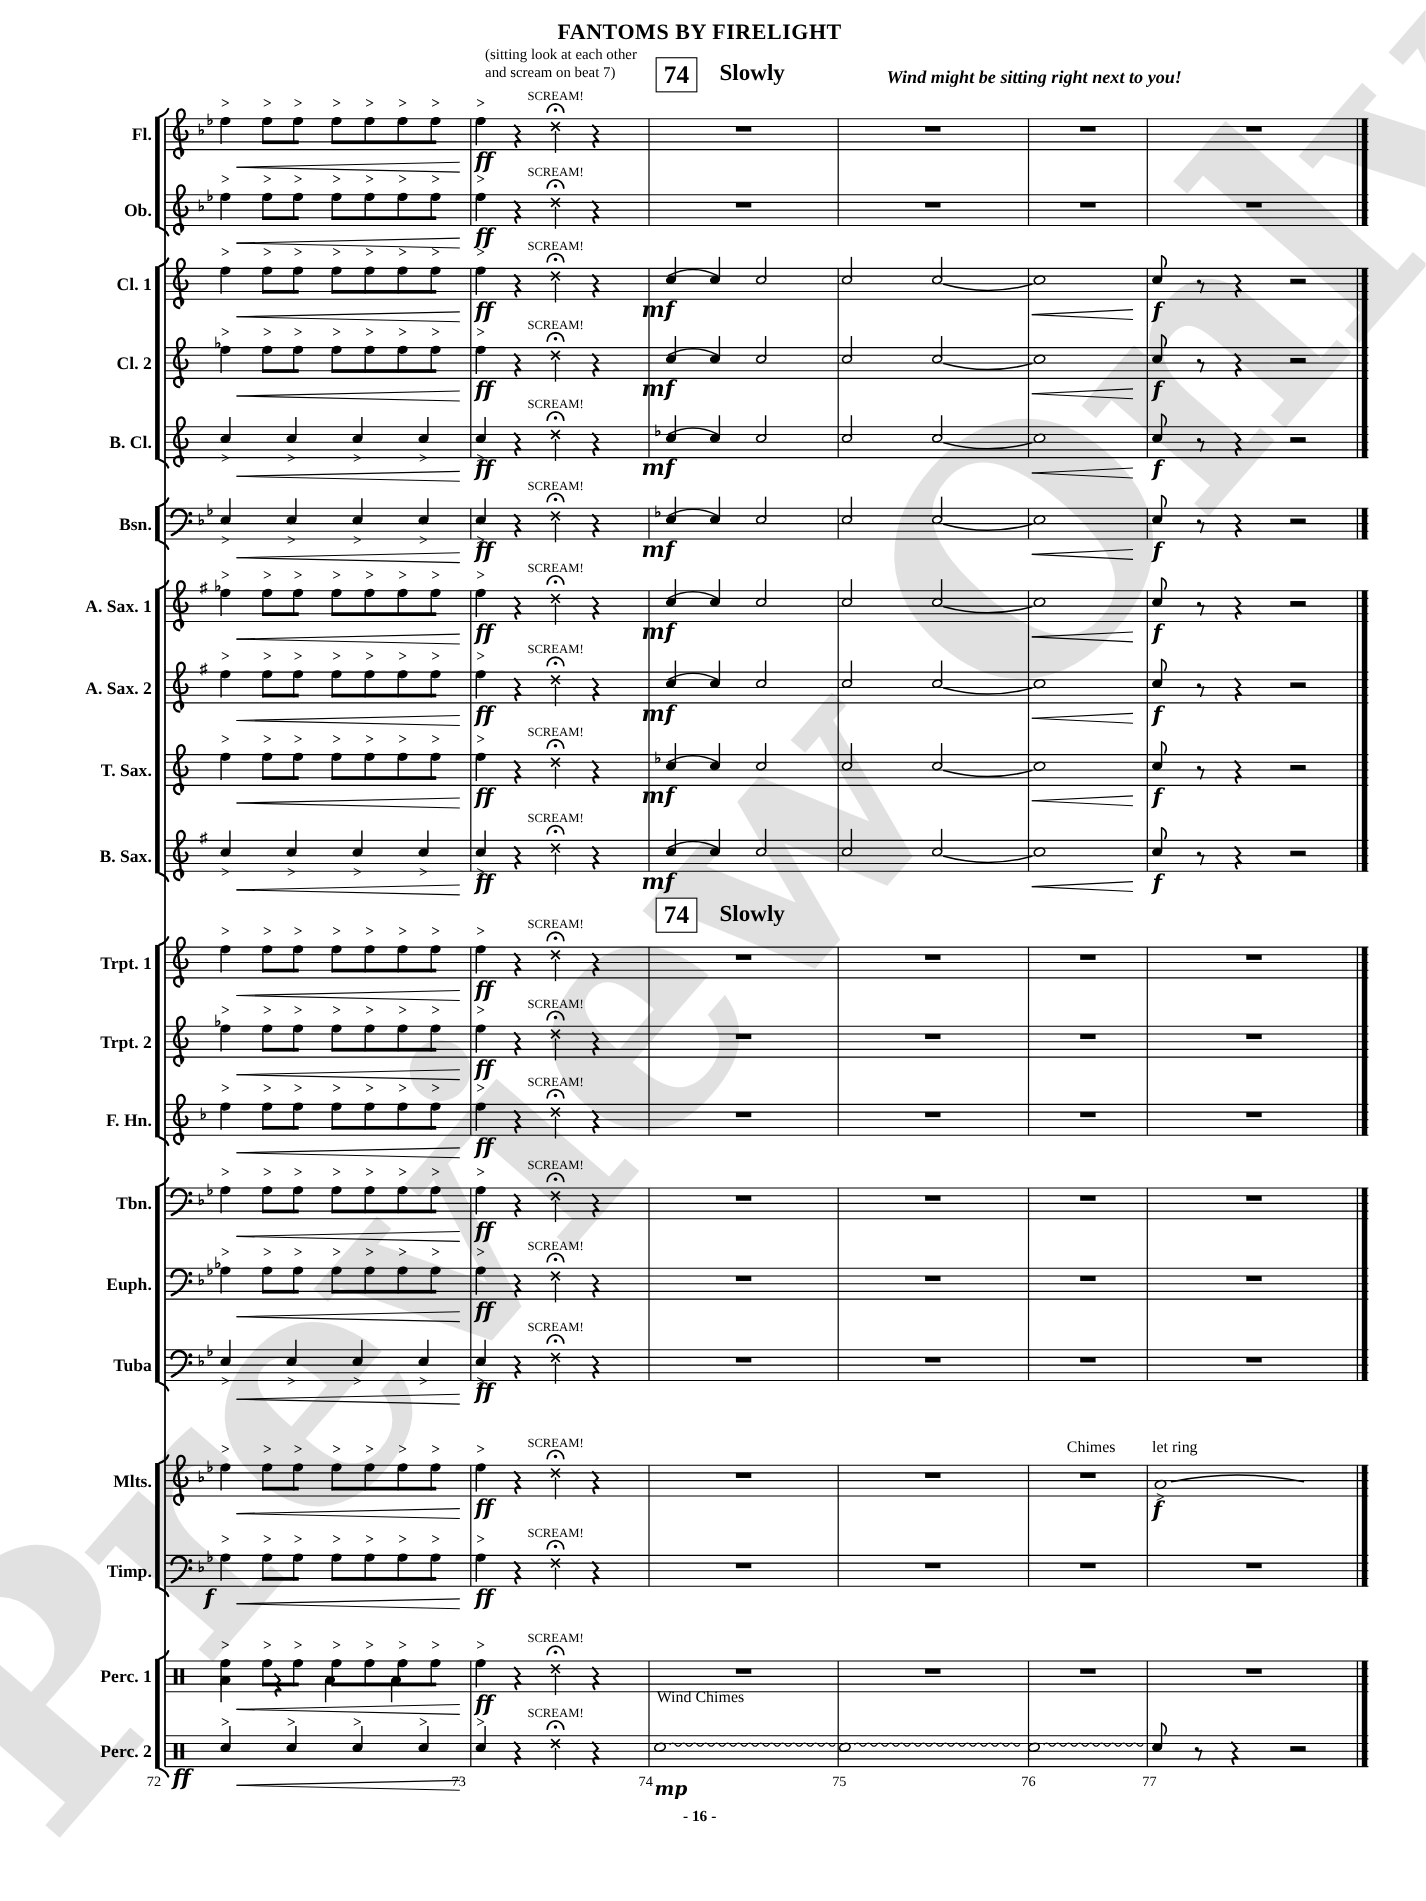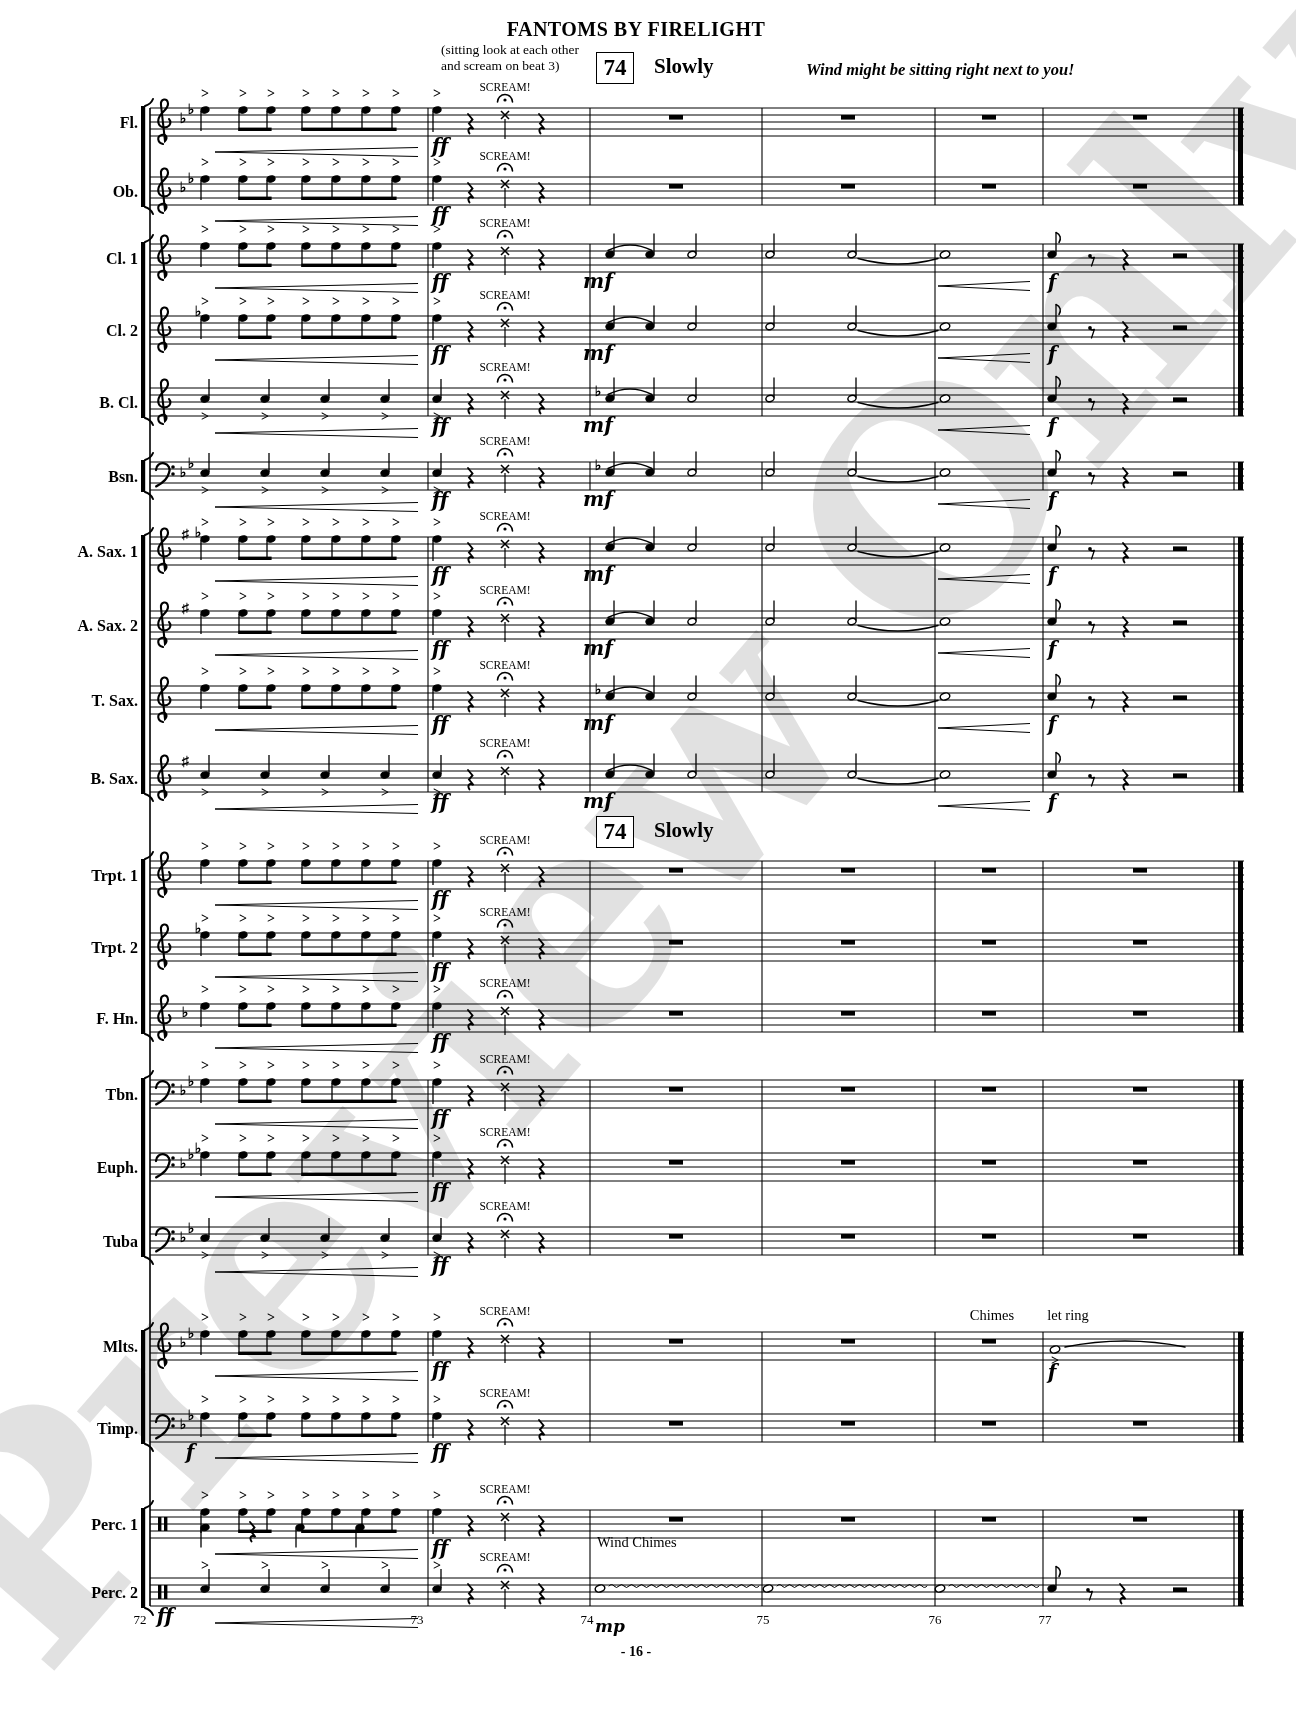--- a/index.html
+++ b/index.html
@@ -30,21 +30,21 @@
   .txt{font-size:14.5px;}
 </style>
 </head>
 <body>
 
 <div id="watermark">Preview Only</div>
 
 <div id="title" class="hdr">FANTOMS BY FIRELIGHT</div>
 <div id="ann" class="hdr">
   <div>(sitting look at each other</div>
-  <div>and scream on beat 3)</div>
+  <div>and scream on beat 7)</div>
 </div>
 <div id="box-top" class="hdr rehearsal-box">74</div>
 <div id="tempo-top" class="hdr">Slowly</div>
 <div id="direction" class="hdr">Wind might be sitting right next to you!</div>
 <div id="box-mid" class="hdr rehearsal-box">74</div>
 <div id="tempo-mid" class="hdr">Slowly</div>
 <div id="pagenum" class="hdr">- 16 -</div>
 
 <svg id="score" width="1296" height="1728" viewBox="0 0 1296 1728">
     <line x1="150" y1="108" x2="1244" y2="108" stroke="#000" stroke-width="1"></line>

